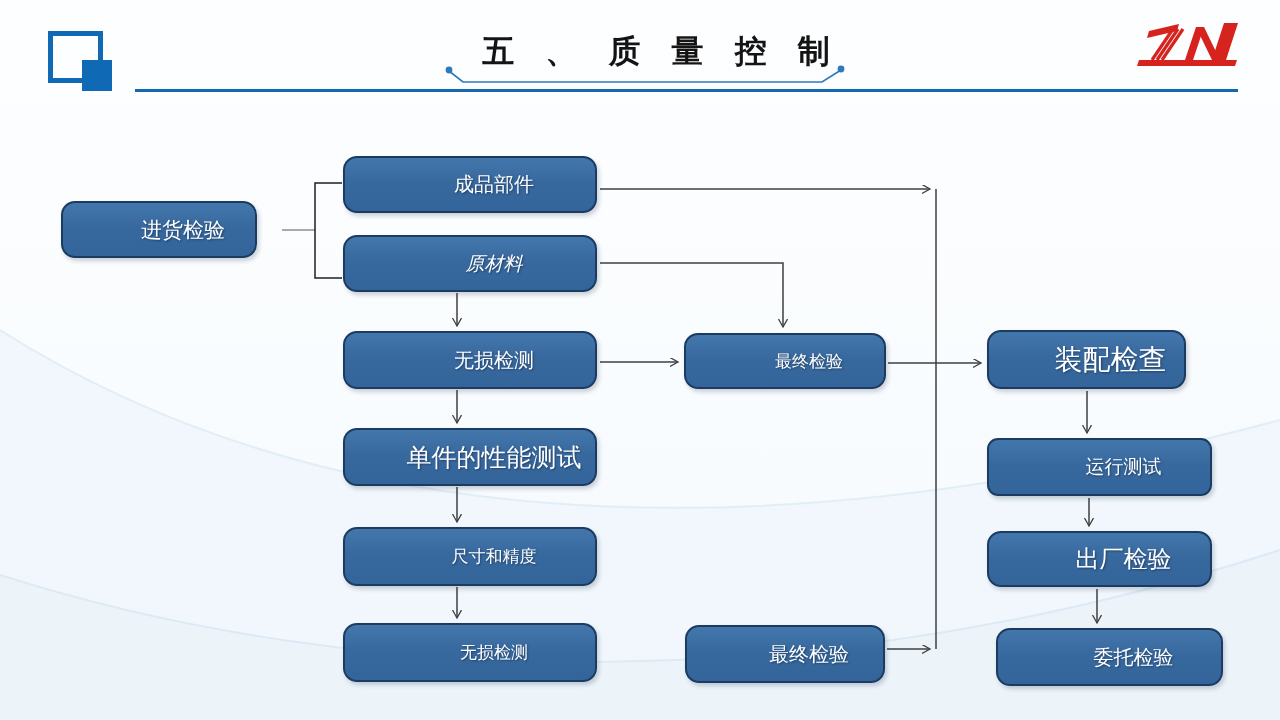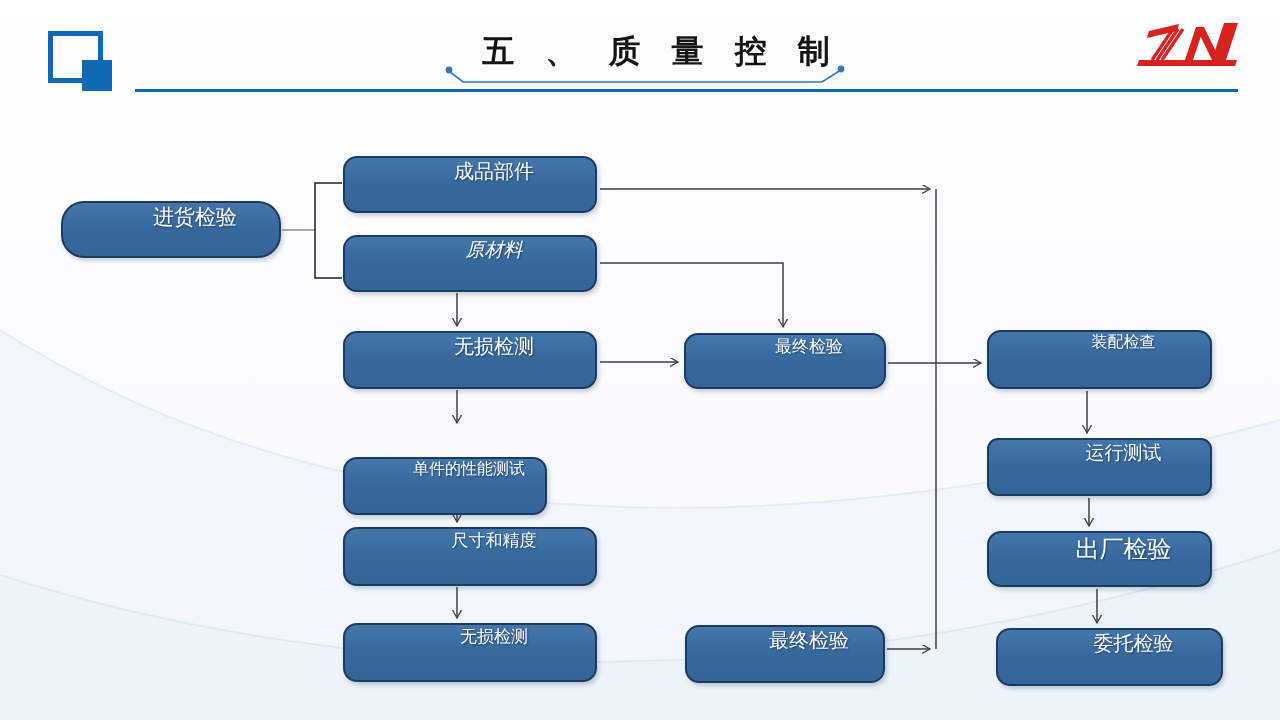--- a/index.html
+++ b/index.html
@@ -34,38 +34,38 @@
     background:#1568b0;z-index:2;
   }
   .logo{position:absolute;left:1125px;top:10px;width:130px;height:60px;z-index:3;}
 
   
   .connectors{position:absolute;left:0;top:0;width:1280px;height:720px;z-index:1;}
   .node{
     position:absolute;z-index:2;box-sizing:border-box;
     background:linear-gradient(180deg,#4377ac 0%,#38699e 45%,#33659a 100%);
     border:2px solid #1c3b61;border-radius:14px;
-    display:flex;justify-content:center;
+    display:flex;align-items:center;justify-content:center;
     box-shadow:2px 3px 4px rgba(30,50,80,0.22);
     padding-left:48px;
   }
   .node .node-label{
     color:#ffffff;text-shadow:1px 1px 2px rgba(15,35,65,0.6);
     white-space:nowrap;
   }
-  .n1{left:61px; top:201px;width:220px;height:57px;font-size:21px;border-radius:23px;}
+  .n1{left:61px; top:201px;width:196px;height:57px;font-size:21px;}
   .n2{left:343px;top:156px;width:254px;height:57px;font-size:20px;}
   .n3{left:343px;top:235px;width:254px;height:57px;font-size:19px;font-style:italic;}
   .n4{left:343px;top:331px;width:254px;height:58px;font-size:20px;}
-  .n5{left:343px;top:428px;width:204px;height:58px;font-size:16px;margin-top:29px;}
+  .n5{left:343px;top:428px;width:254px;height:58px;font-size:25px;}
   .n6{left:343px;top:527px;width:254px;height:59px;font-size:17px;border-radius:14px;}
   .n7{left:343px;top:623px;width:254px;height:59px;font-size:17px;}
   .n8{left:684px;top:333px;width:202px;height:56px;font-size:17px;}
   .n9{left:685px;top:625px;width:200px;height:58px;font-size:20px;}
-  .n10{left:987px;top:330px;width:225px;height:59px;font-size:16px;}
+  .n10{left:987px;top:330px;width:199px;height:59px;font-size:28px;}
   .n11{left:987px;top:438px;width:225px;height:58px;font-size:19px;border-radius:11px;}
   .n12{left:987px;top:531px;width:225px;height:56px;font-size:24px;}
   .n13{left:996px;top:628px;width:227px;height:58px;font-size:20px;}
 </style>
 </head>
 <body>
 
 <div class="slide">
 
   <svg class="bg-swoosh" viewBox="0 0 1280 720" preserveAspectRatio="none" aria-hidden="true">

